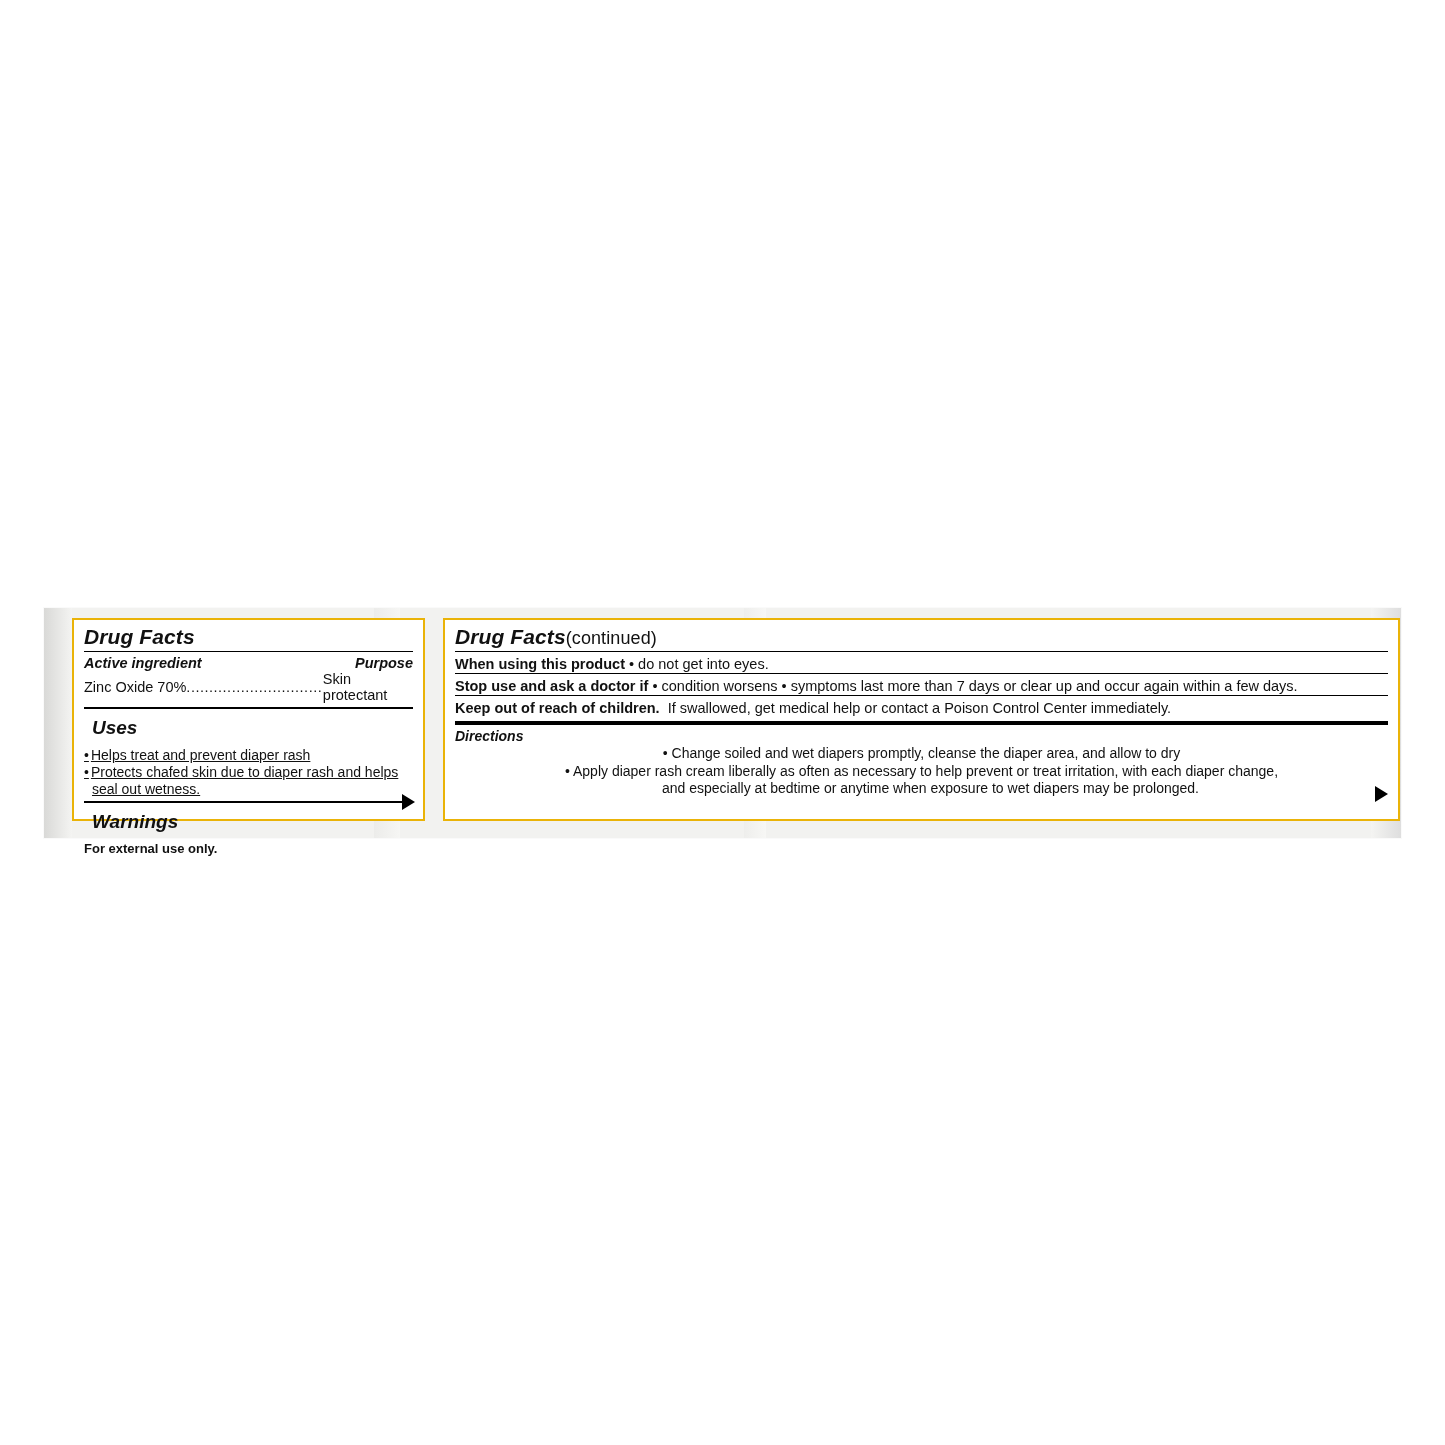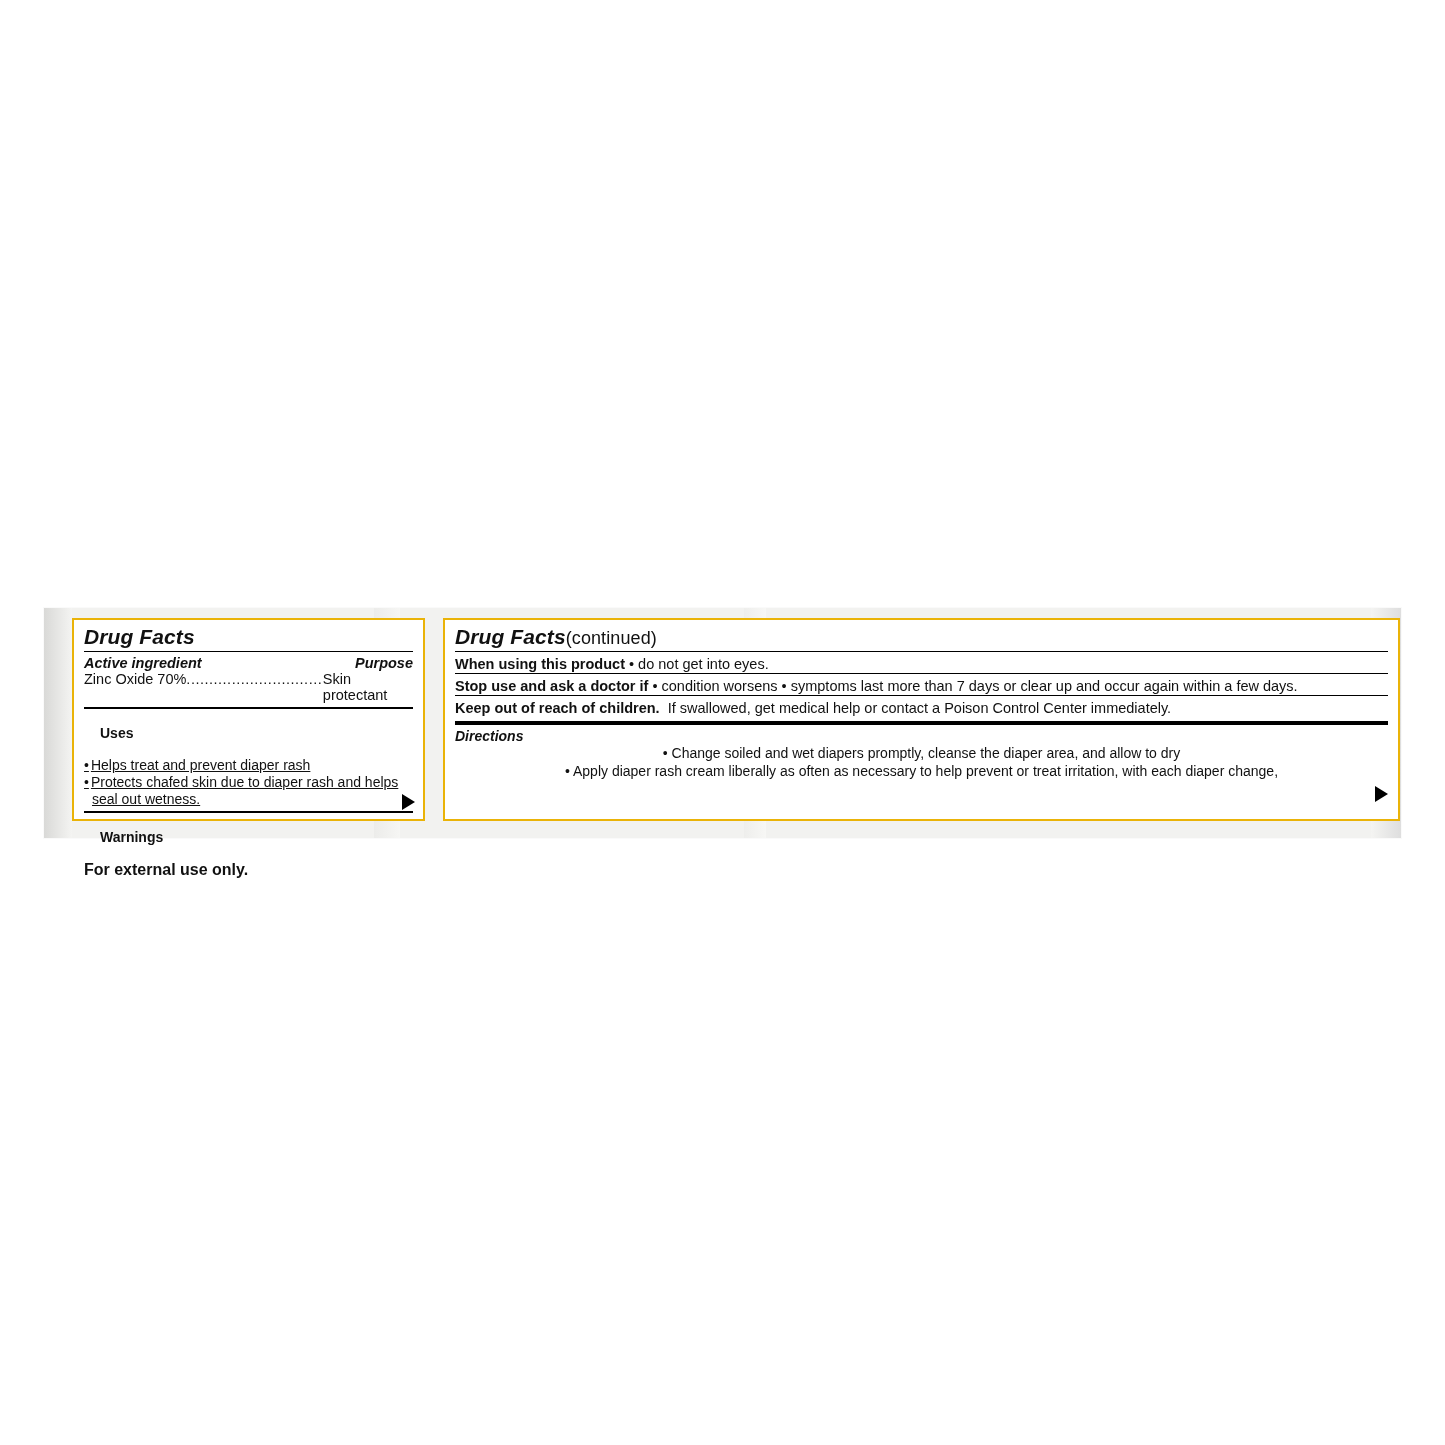--- a/index.html
+++ b/index.html
@@ -88,43 +88,44 @@
     margin: 4px 0 3px 0;
   }
   .rule-thick {
     border-bottom: 4px solid #000;
     margin: 4px 0 3px 0;
   }
 
   .row {
     display: flex;
     justify-content: space-between;
-    align-items: flex-start;
+    align-items: center;
   }
   .col-head {
     font-weight: bold;
     font-style: italic;
     font-size: 14.5px;
   }
   .ai-line {
     font-size: 14.5px;
     white-space: nowrap;
     overflow: hidden;
   }
   .ai-line .leaders {
     letter-spacing: 0.5px;
   }
   .purpose-val {
     font-size: 14.5px;
   }
 
   .sec-head {
     font-weight: bold;
-    font-size: 14px;
-    margin: 16px;
+    font-style: italic;
+    font-size: 19px;
+    margin: 8px;
   }
   .bullets {
     font-size: 14px;
     line-height: 1.2;
     margin: 1px 0 0 0;
     padding: 0;
     list-style: none;
     text-decoration: underline;
   }
   .bullets li {
@@ -136,21 +137,21 @@
 
   .inline-sec {
     font-size: 14.5px;
     line-height: 1.25;
     margin: 0;
   }
   .inline-sec b { font-weight: bold; }
 
   .warn-line {
     font-weight: bold;
-    font-size: 16px;
+    font-size: 13px;
     margin: 3px 0 0 0;
   }
 
   .arrow {
     position: absolute;
     right: 8px;
     bottom: 9px;
     width: 0;
     height: 0;
     border-top: 8px solid transparent;
@@ -251,18 +252,19 @@
       <b>Keep out of reach of children.</b>
       &nbsp;<span>If swallowed, get medical help or contact a Poison Control Center immediately.</span>
     </p>
 
     <div class="rule-thick"></div>
 
     <div class="dir-head">Directions</div>
     <ul class="dir-list">
       <li>• <span>Change soiled and wet diapers promptly, cleanse the diaper area, and allow to dry</span></li>
       <li>• <span>Apply diaper rash cream liberally as often as necessary to help prevent or treat irritation, with each diaper change,</span>
+        <span class="cont-line">and especially at bedtime or anytime when exposure to wet diapers may be prolonged.</span>
       </li>
     </ul>
 
     <div class="arrow"></div>
   </div>
 </div>
 
 </body></html>

